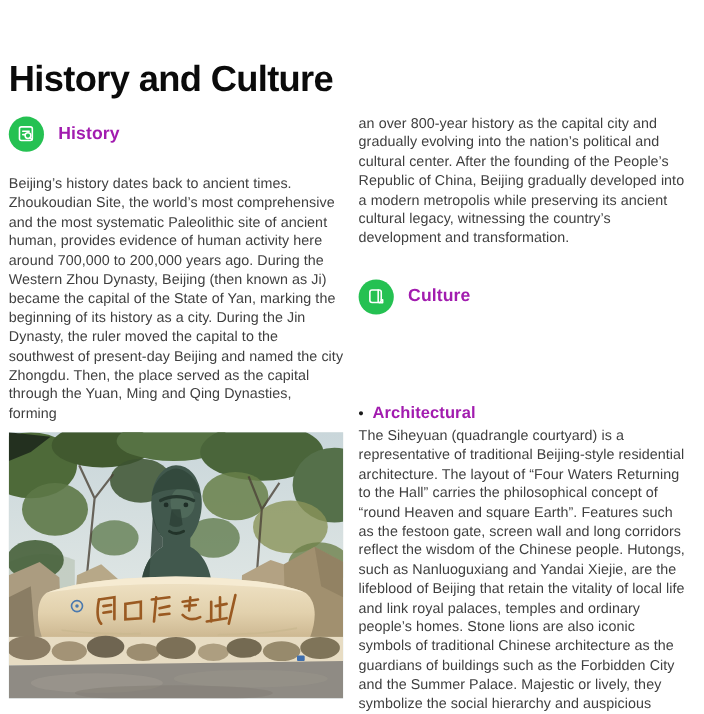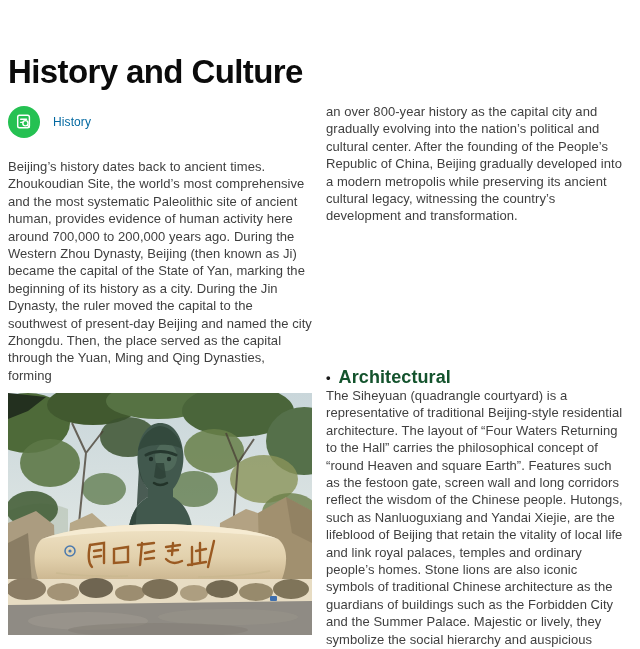--- a/index.html
+++ b/index.html
@@ -18,37 +18,37 @@
 
   .col-left  { position:absolute; left:8px;   top:106px; width:304px; }
   .col-right { position:absolute; left:326px; top:103px; width:298px; height:546px; }
 
   .section-header{ display:flex; align-items:center; gap:13px; height:32px; }
   .icon-circle{
     width:32px; height:32px; border-radius:50%;
     background:#25C152; display:flex; align-items:center; justify-content:center;
     flex:none;
   }
-  .section-title{ font-size:12px; font-weight:400; color:#0369a1; letter-spacing:0.1px; }
+  .section-title{ font-size:16px; font-weight:700; color:#a21caf; letter-spacing:0.1px; }
 
   .body-text{
     font-size:13px; line-height:17.4px; color:#3f3f3f; letter-spacing:0.05px;
   }
 
   .history-para{ margin-top:20px; }
 
   .r-abs{ position:absolute; left:0; width:298px; }
   .r-para1   { top:0; }
   .r-culture-header { top:151px; }
   .r-intro   { top:202px; }
   .r-bullet  { top:264px; display:flex; align-items:center; gap:8px; }
   .r-arch    { top:284px; }
 
   .bullet-dot{ font-size:13px; color:#1a1a1a; font-weight:700; line-height:15px; }
-  .bullet-label{ font-size:18px; font-weight:800; color:#14532d; letter-spacing:0.1px; }
+  .bullet-label{ font-size:15px; font-weight:800; color:#a21caf; letter-spacing:0.1px; }
 
   figure.photo{
     position:absolute; left:8px; top:393px; width:304px; height:242px;
     overflow:hidden; background:#cfdada;
   }
   figure.photo svg{ display:block; }
 </style>
 </head>
 <body>
 
@@ -171,20 +171,30 @@
       <ellipse cx="80" cy="228" rx="60" ry="9" fill="#a19c92" opacity="0.5"></ellipse>
       <ellipse cx="220" cy="224" rx="70" ry="8" fill="#9b968c" opacity="0.45"></ellipse>
       <ellipse cx="150" cy="237" rx="90" ry="7" fill="#847f77" opacity="0.6"></ellipse>
     </svg>
 
   </figure>
 
   <div class="col-right">
     <p class="body-text r-abs r-para1">an over 800-year history as the capital city and gradually evolving into the nation’s political and cultural center. After the founding of the People’s Republic of China, Beijing gradually developed into a modern metropolis while preserving its ancient cultural legacy, witnessing the country’s development and transformation.</p>
 
+    <div class="section-header r-abs r-culture-header">
+      <span class="icon-circle">
+        <svg width="18" height="18" viewBox="0 0 20 20" fill="none" stroke="#ffffff" stroke-width="1.6" stroke-linecap="round" stroke-linejoin="round">
+          <rect x="3.6" y="3" width="11.5" height="12.6" rx="2.2"></rect>
+          <line x1="12" y1="3" x2="12" y2="15.6"></line>
+          <path d="M15.1 12.8 h1.4 v3 h-3.2"></path>
+        </svg>
+      </span>
+      <span class="section-title">Culture</span>
+    </div>
 
 
     <div class="r-abs r-bullet">
       <span class="bullet-dot">•</span>
       <span class="bullet-label">Architectural</span>
     </div>
 
     <p class="body-text r-abs r-arch">The Siheyuan (quadrangle courtyard) is a representative of traditional Beijing-style residential architecture. The layout of “Four Waters Returning to the Hall” carries the philosophical concept of “round Heaven and square Earth”. Features such as the festoon gate, screen wall and long corridors reflect the wisdom of the Chinese people. Hutongs, such as Nanluoguxiang and Yandai Xiejie, are the lifeblood of Beijing that retain the vitality of local life and link royal palaces, temples and ordinary people’s homes. Stone lions are also iconic symbols of traditional Chinese architecture as the guardians of buildings such as the Forbidden City and the Summer Palace. Majestic or lively, they symbolize the social hierarchy and auspicious meanings.</p>
   </div>
 

